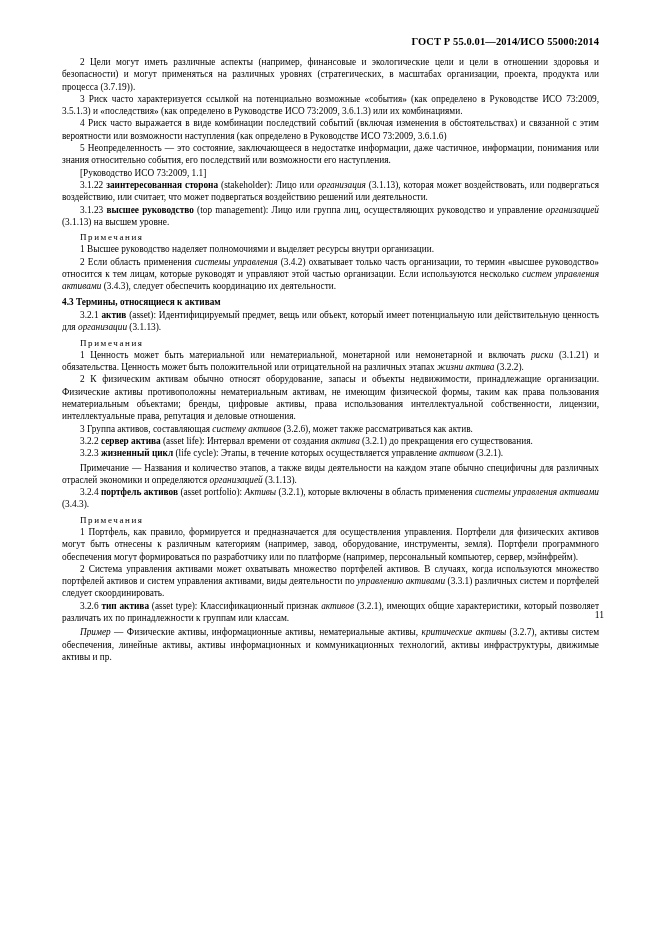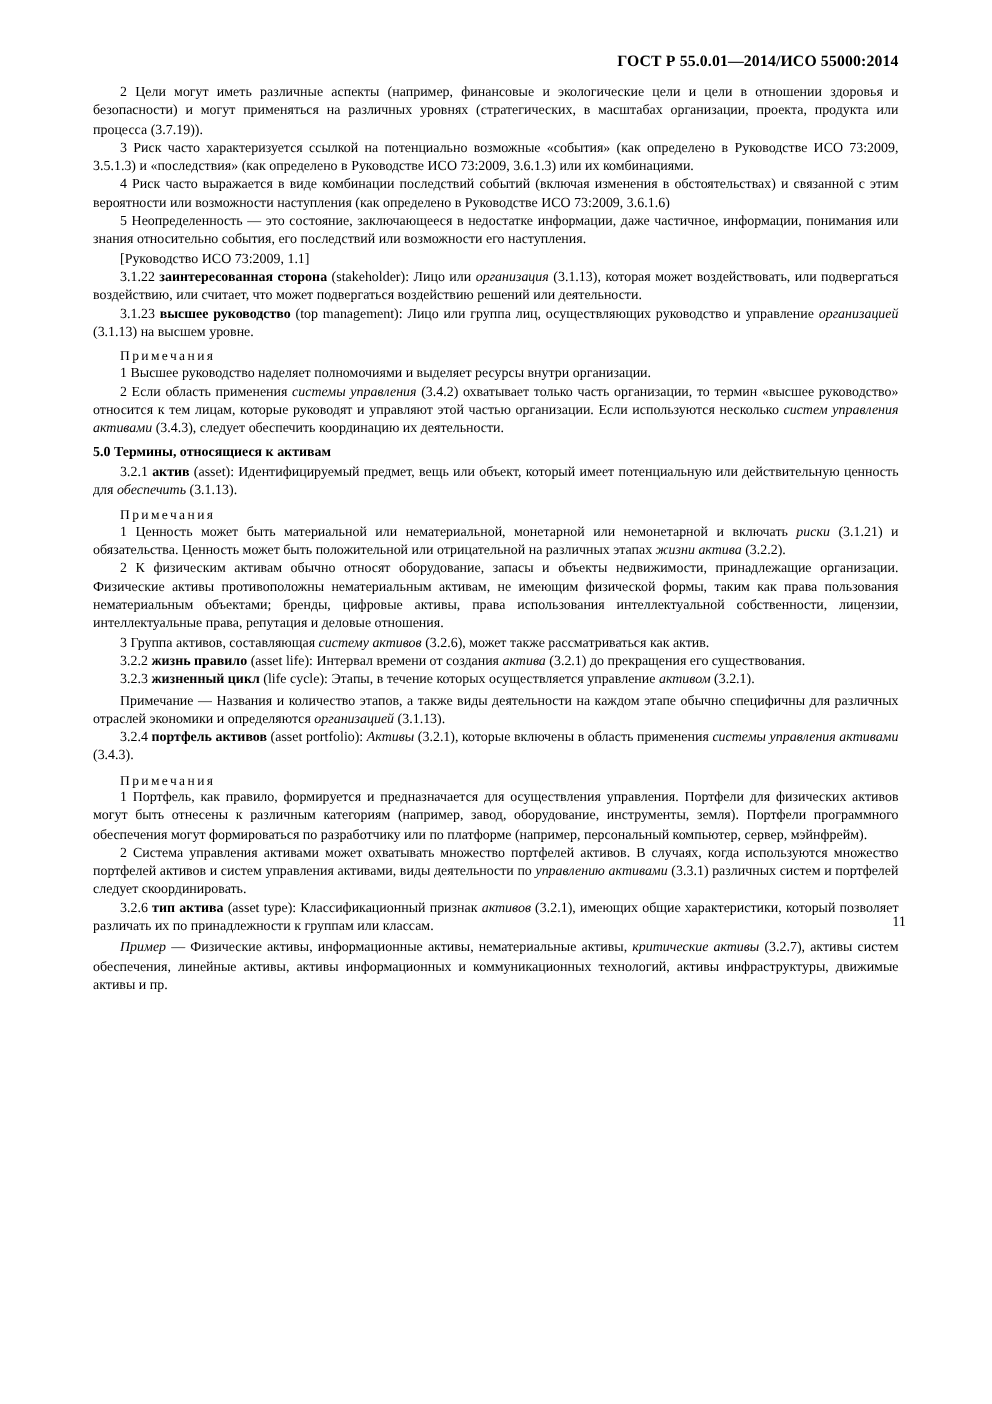--- a/index.html
+++ b/index.html
@@ -80,30 +80,30 @@
     <p>5 Неопределенность — это состояние, заключающееся в недостатке информации, даже частичное, информации, понимания или знания относительно события, его последствий или возможности его наступления.</p>
     <p class="bracket">[Руководство ИСО 73:2009, 1.1]</p>
     <p>3.1.22 <b>заинтересованная сторона</b> (stakeholder): Лицо или <i>организация</i> (3.1.13), которая может воздействовать, или подвергаться воздействию, или считает, что может подвергаться воздействию решений или деятельности.</p>
     <p>3.1.23 <b>высшее руководство</b> (top management): Лицо или группа лиц, осуществляющих руководство и управление <i>организацией</i> (3.1.13) на высшем уровне.</p>
 
     <div class="spacer-sm"></div>
     <p class="note-head">Примечания</p>
     <p>1 Высшее руководство наделяет полномочиями и выделяет ресурсы внутри организации.</p>
     <p>2 Если область применения <i>системы управления</i> (3.4.2) охватывает только часть организации, то термин «высшее руководство» относится к тем лицам, которые руководят и управляют этой частью организации. Если используются несколько <i>систем управления активами</i> (3.4.3), следует обеспечить координацию их деятельности.</p>
 
-    <p class="section-head">5.0 Термины, относящиеся к активам</p>
-    <p>3.2.1 <b>актив</b> (asset): Идентифицируемый предмет, вещь или объект, который имеет потенциальную или действительную ценность для <i>обеспечить</i> (3.1.13).</p>
+    <p class="section-head">4.3 Термины, относящиеся к активам</p>
+    <p>3.2.1 <b>актив</b> (asset): Идентифицируемый предмет, вещь или объект, который имеет потенциальную или действительную ценность для <i>организации</i> (3.1.13).</p>
 
     <div class="spacer-sm"></div>
     <p class="note-head">Примечания</p>
     <p>1 Ценность может быть материальной или нематериальной, монетарной или немонетарной и включать <i>риски</i> (3.1.21) и обязательства. Ценность может быть положительной или отрицательной на различных этапах <i>жизни актива</i> (3.2.2).</p>
     <p>2 К физическим активам обычно относят оборудование, запасы и объекты недвижимости, принадлежащие организации. Физические активы противоположны нематериальным активам, не имеющим физической формы, таким как права пользования нематериальным объектами; бренды, цифровые активы, права использования интеллектуальной собственности, лицензии, интеллектуальные права, репутация и деловые отношения.</p>
     <p>3 Группа активов, составляющая <i>систему активов</i> (3.2.6), может также рассматриваться как актив.</p>
 
-    <p>3.2.2 <b>жизнь правило</b> (asset life): Интервал времени от создания <i>актива</i> (3.2.1) до прекращения его существования.</p>
+    <p>3.2.2 <b>сервер актива</b> (asset life): Интервал времени от создания <i>актива</i> (3.2.1) до прекращения его существования.</p>
     <p>3.2.3 <b>жизненный цикл</b> (life cycle): Этапы, в течение которых осуществляется управление <i>активом</i> (3.2.1).</p>
 
     <div class="spacer-sm"></div>
     <p>Примечание — Названия и количество этапов, а также виды деятельности на каждом этапе обычно специфичны для различных отраслей экономики и определяются <i>организацией</i> (3.1.13).</p>
 
     <p>3.2.4 <b>портфель активов</b> (asset portfolio): <i>Активы</i> (3.2.1), которые включены в область применения <i>системы управления активами</i> (3.4.3).</p>
 
     <div class="spacer-sm"></div>
     <p class="note-head">Примечания</p>
     <p>1 Портфель, как правило, формируется и предназначается для осуществления управления. Портфели для физических активов могут быть отнесены к различным категориям (например, завод, оборудование, инструменты, земля). Портфели программного обеспечения могут формироваться по разработчику или по платформе (например, персональный компьютер, сервер, мэйнфрейм).</p>

